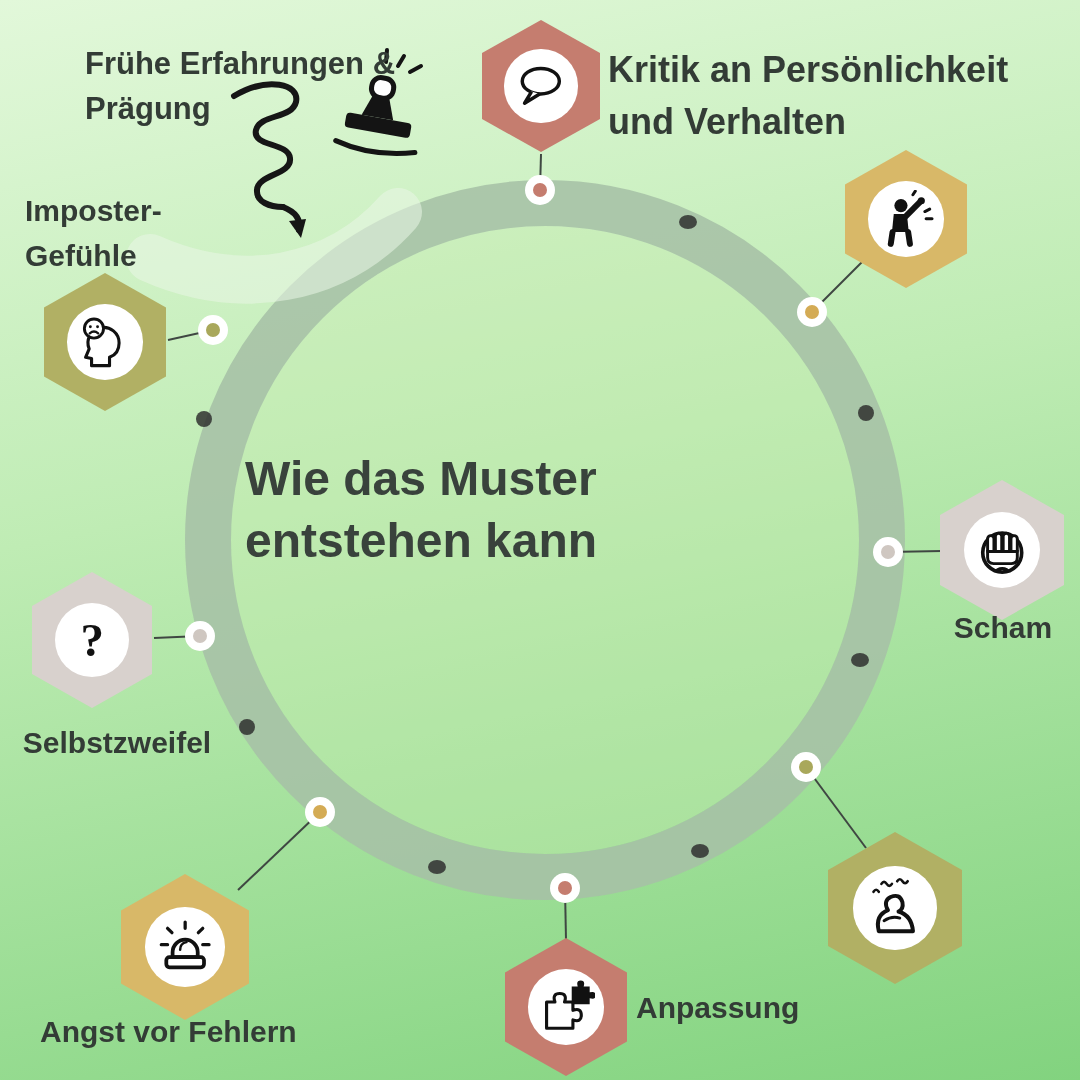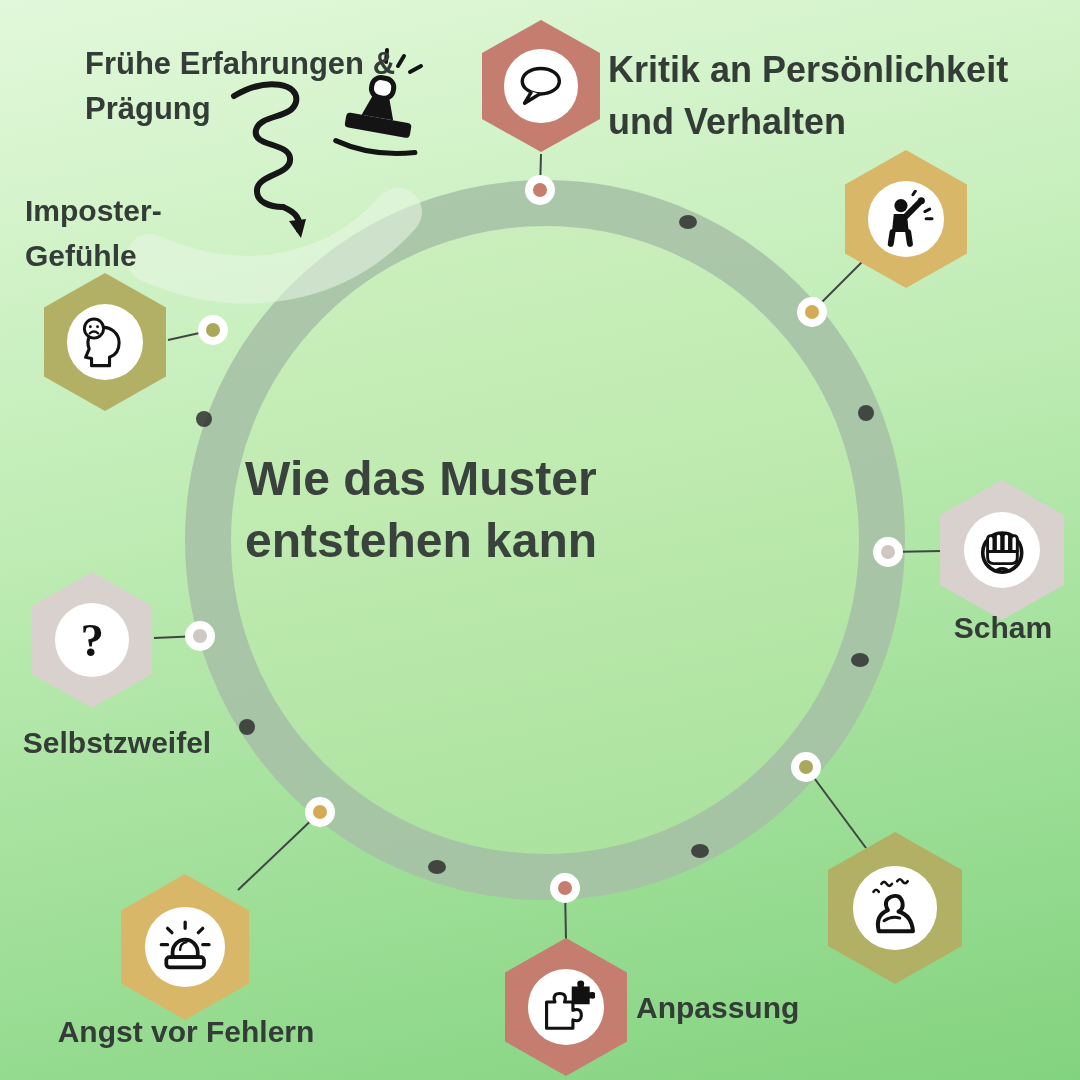--- a/index.html
+++ b/index.html
@@ -26,21 +26,21 @@
   #hex-imposter{left:44px;top:273px;width:122px;height:138px;}
 
   .label{position:absolute;font-weight:bold;color:#333c36;font-size:30px;
          line-height:1.45;white-space:pre-line;}
   #label-fruehe{left:85px;top:42px;font-size:31px;}
   #label-kritik{left:608px;top:44px;font-size:36px;}
   #label-negative{left:893px;top:276px;line-height:1.55;}
   #label-scham{left:938px;top:606px;width:130px;text-align:center;}
   #label-bewertung{left:872px;top:752px;line-height:1.5;}
   #label-anpassung{left:636px;top:986px;text-align:right;}
-  #label-fehler{left:40px;top:1010px;width:292px;text-align:center;}
+  #label-fehler{left:40px;top:1010px;width:292px;}
   #label-zweifel{left:14px;top:712px;width:206px;text-align:center;margin-top:9px;}
   #label-imposter{left:18px;top:188px;line-height:1.5;margin-left:7px;}
 
   .title{position:absolute;left:245px;top:448px;width:600px;text-align:left;
          font-weight:bold;font-size:48px;line-height:1.3;color:#39423c;white-space:pre-line;}
 </style>
 </head>
 <body>
 
 <div class="canvas">

